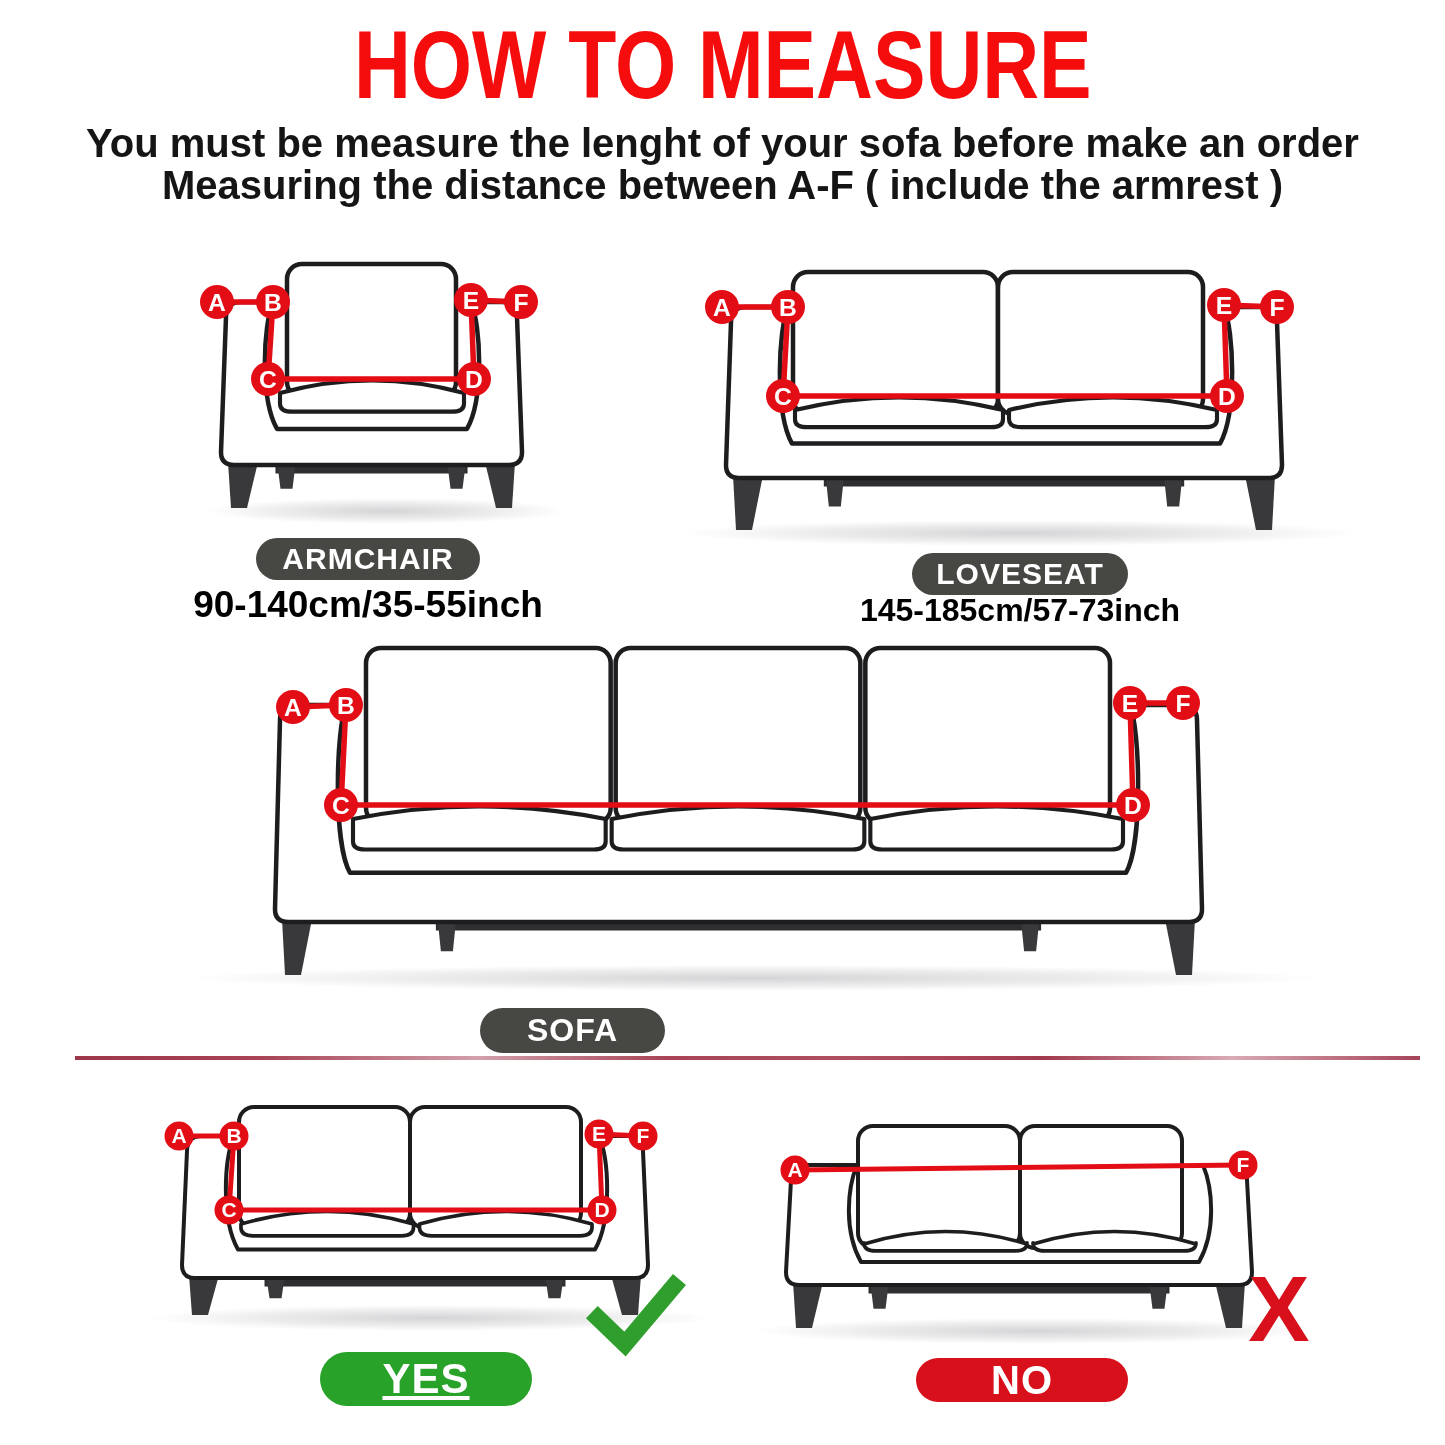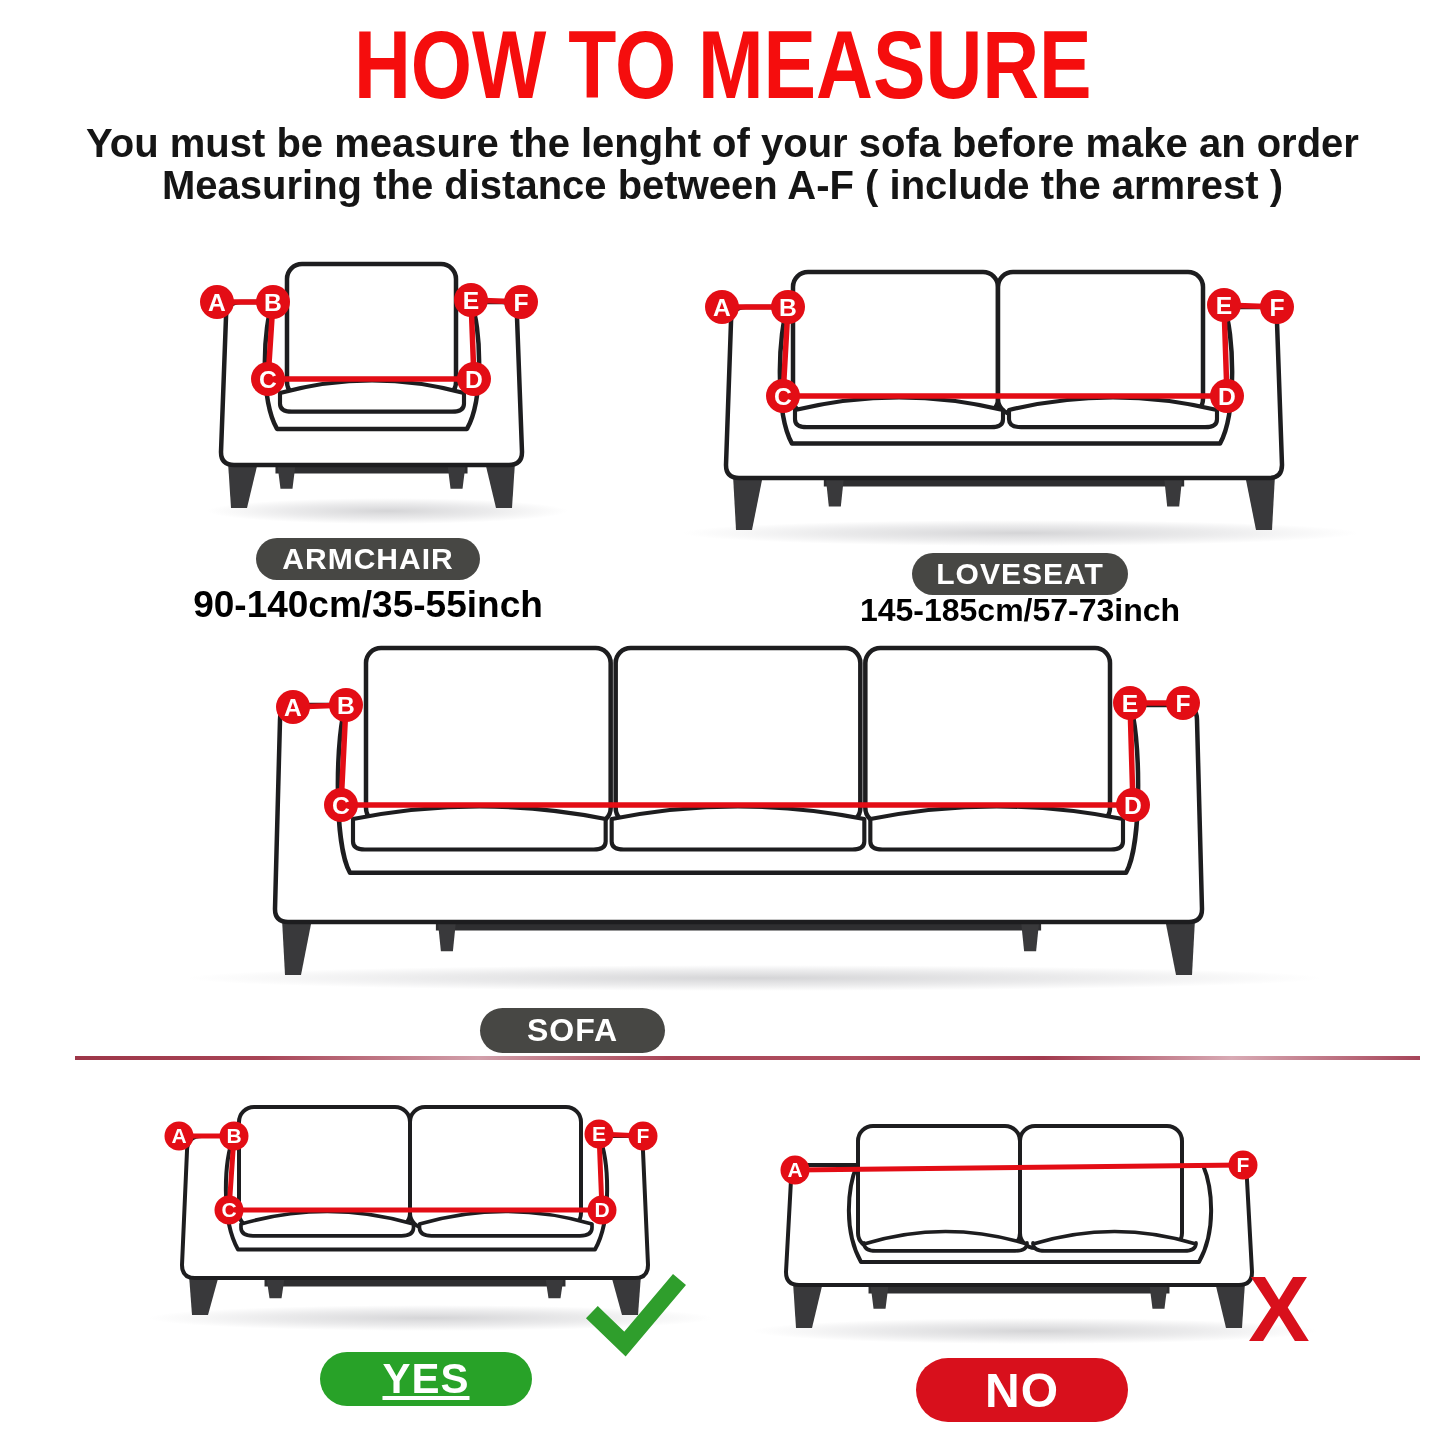--- a/index.html
+++ b/index.html
@@ -209,17 +209,17 @@
       <path d="M 87 55 L 36 55 Q 21 55 21 70 L 16 162 Q 16 175 29 175 L 469 175 Q 482 175 482 162 L 477 70 Q 477 55 462 55 L 433 55 C 443 79 446 121.9 429 151.9 L 91 151.9 C 74 121.9 77 79 87 55 Z" fill="#fff" stroke="#1d1d1f" stroke-width="4" stroke-linejoin="round"></path>
       <path d="M 94 134 Q 175.5 109 257 134 L 257 132.9 Q 257 140.9 245 140.9 L 106 140.9 Q 94 140.9 94 132.9 Z" fill="#fff" stroke="#1d1d1f" stroke-width="3.68" stroke-linejoin="round"></path>
       <path d="M 263 134 Q 344.5 109 426 134 L 426 132.9 Q 426 140.9 414 140.9 L 275 140.9 Q 263 140.9 263 132.9 Z" fill="#fff" stroke="#1d1d1f" stroke-width="3.68" stroke-linejoin="round"></path>
       <line x1="25" y1="60" x2="473" y2="55" stroke="#e30d15" stroke-width="5" stroke-linecap="round"></line>
       <circle cx="25" cy="60" r="14.5" fill="#e30d15"></circle>
       <text x="25" y="67.25" text-anchor="middle" fill="#fff" font-size="21.025" font-weight="700">A</text>
       <circle cx="473" cy="55" r="14.5" fill="#e30d15"></circle>
       <text x="473" y="62.25" text-anchor="middle" fill="#fff" font-size="21.025" font-weight="700">F</text>
       <text x="509" y="231" text-anchor="middle" fill="#d8101c" font-size="92" font-weight="700">X</text>
     </svg>
-  <div class="pill pill-no" style="left:916px;top:1358px;width:212px;height:64px;font-size:48px;">
+  <div class="pill pill-no" style="left:916px;top:1358px;width:212px;height:44px;font-size:40px;">
     <span>NO</span>
   </div>
 
 </div>
 
 </body></html>

